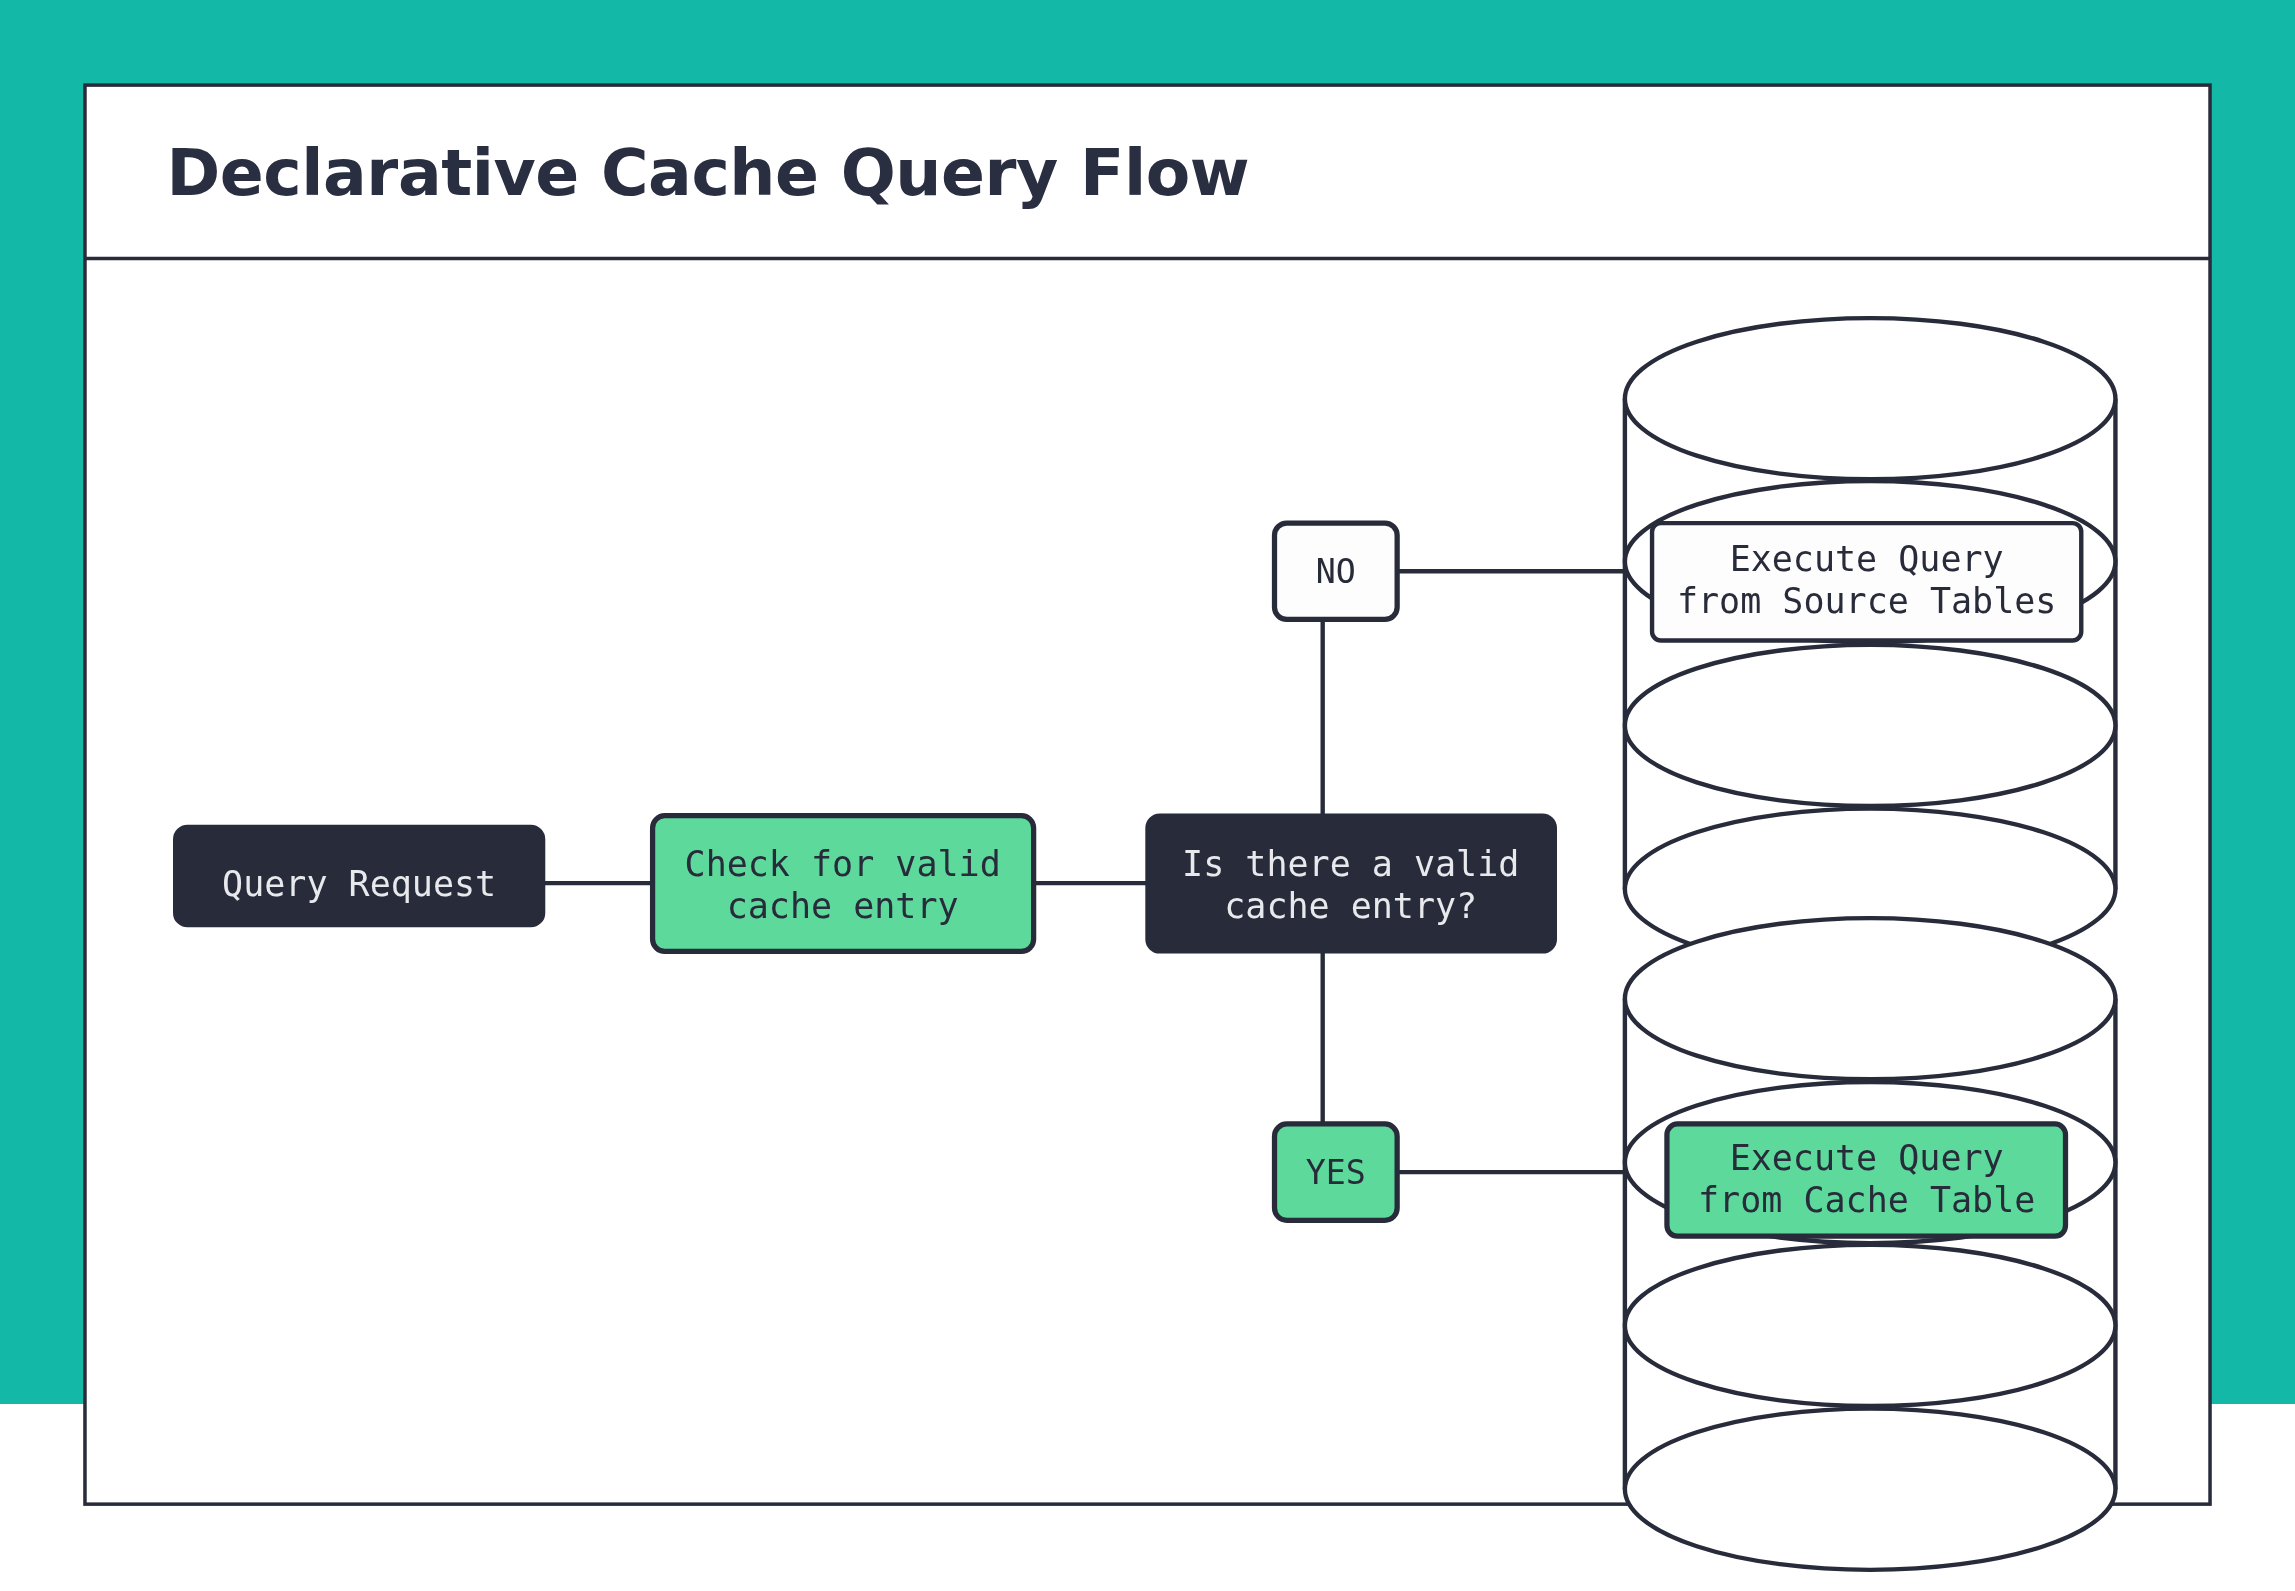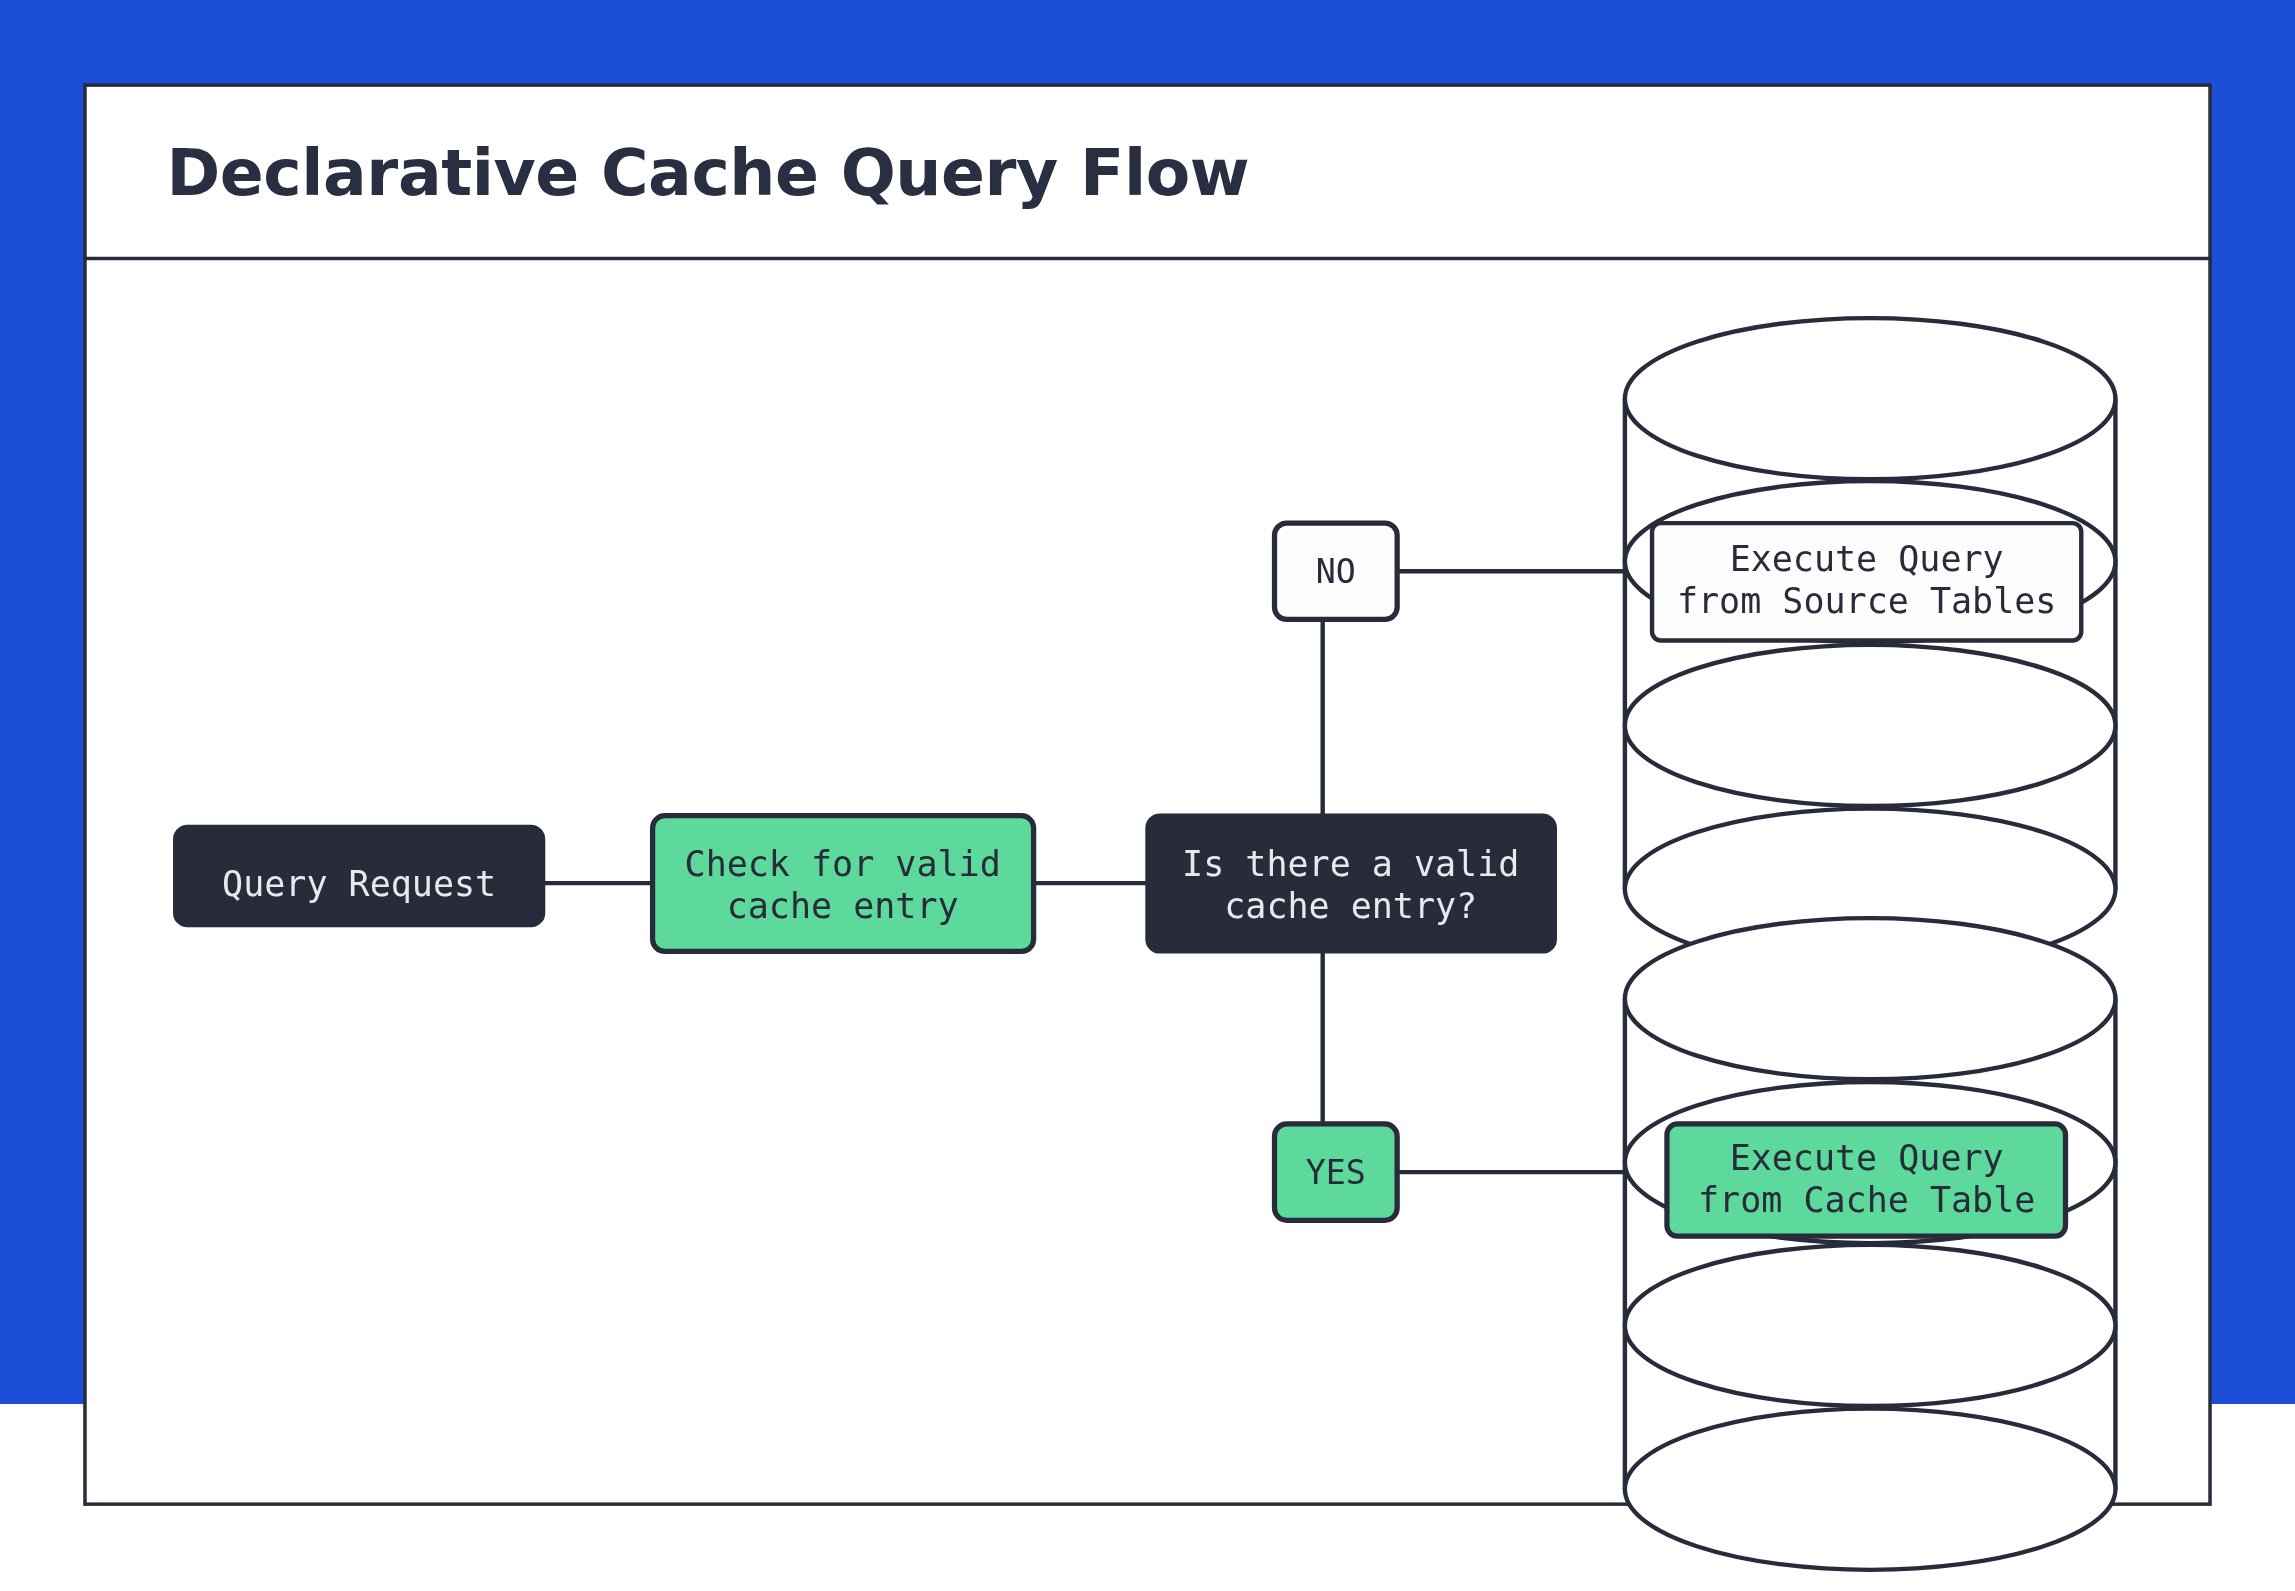--- a/index.html
+++ b/index.html
@@ -10,21 +10,21 @@
   body {
     width: 2295px;
     height: 1591px;
     font-family: "Liberation Sans", sans-serif;
     overflow: hidden;
   }
   #canvas {
     position: relative;
     width: 2295px;
     height: 1404px;
-    background: #1d4ed8;
+    background: #14b8a6;
   }
   #diagram-svg {
     position: absolute;
     left: 0;
     top: 0;
     width: 2295px;
     height: 1591px;
   }
   .frame-rect {
     fill: #ffffff;

